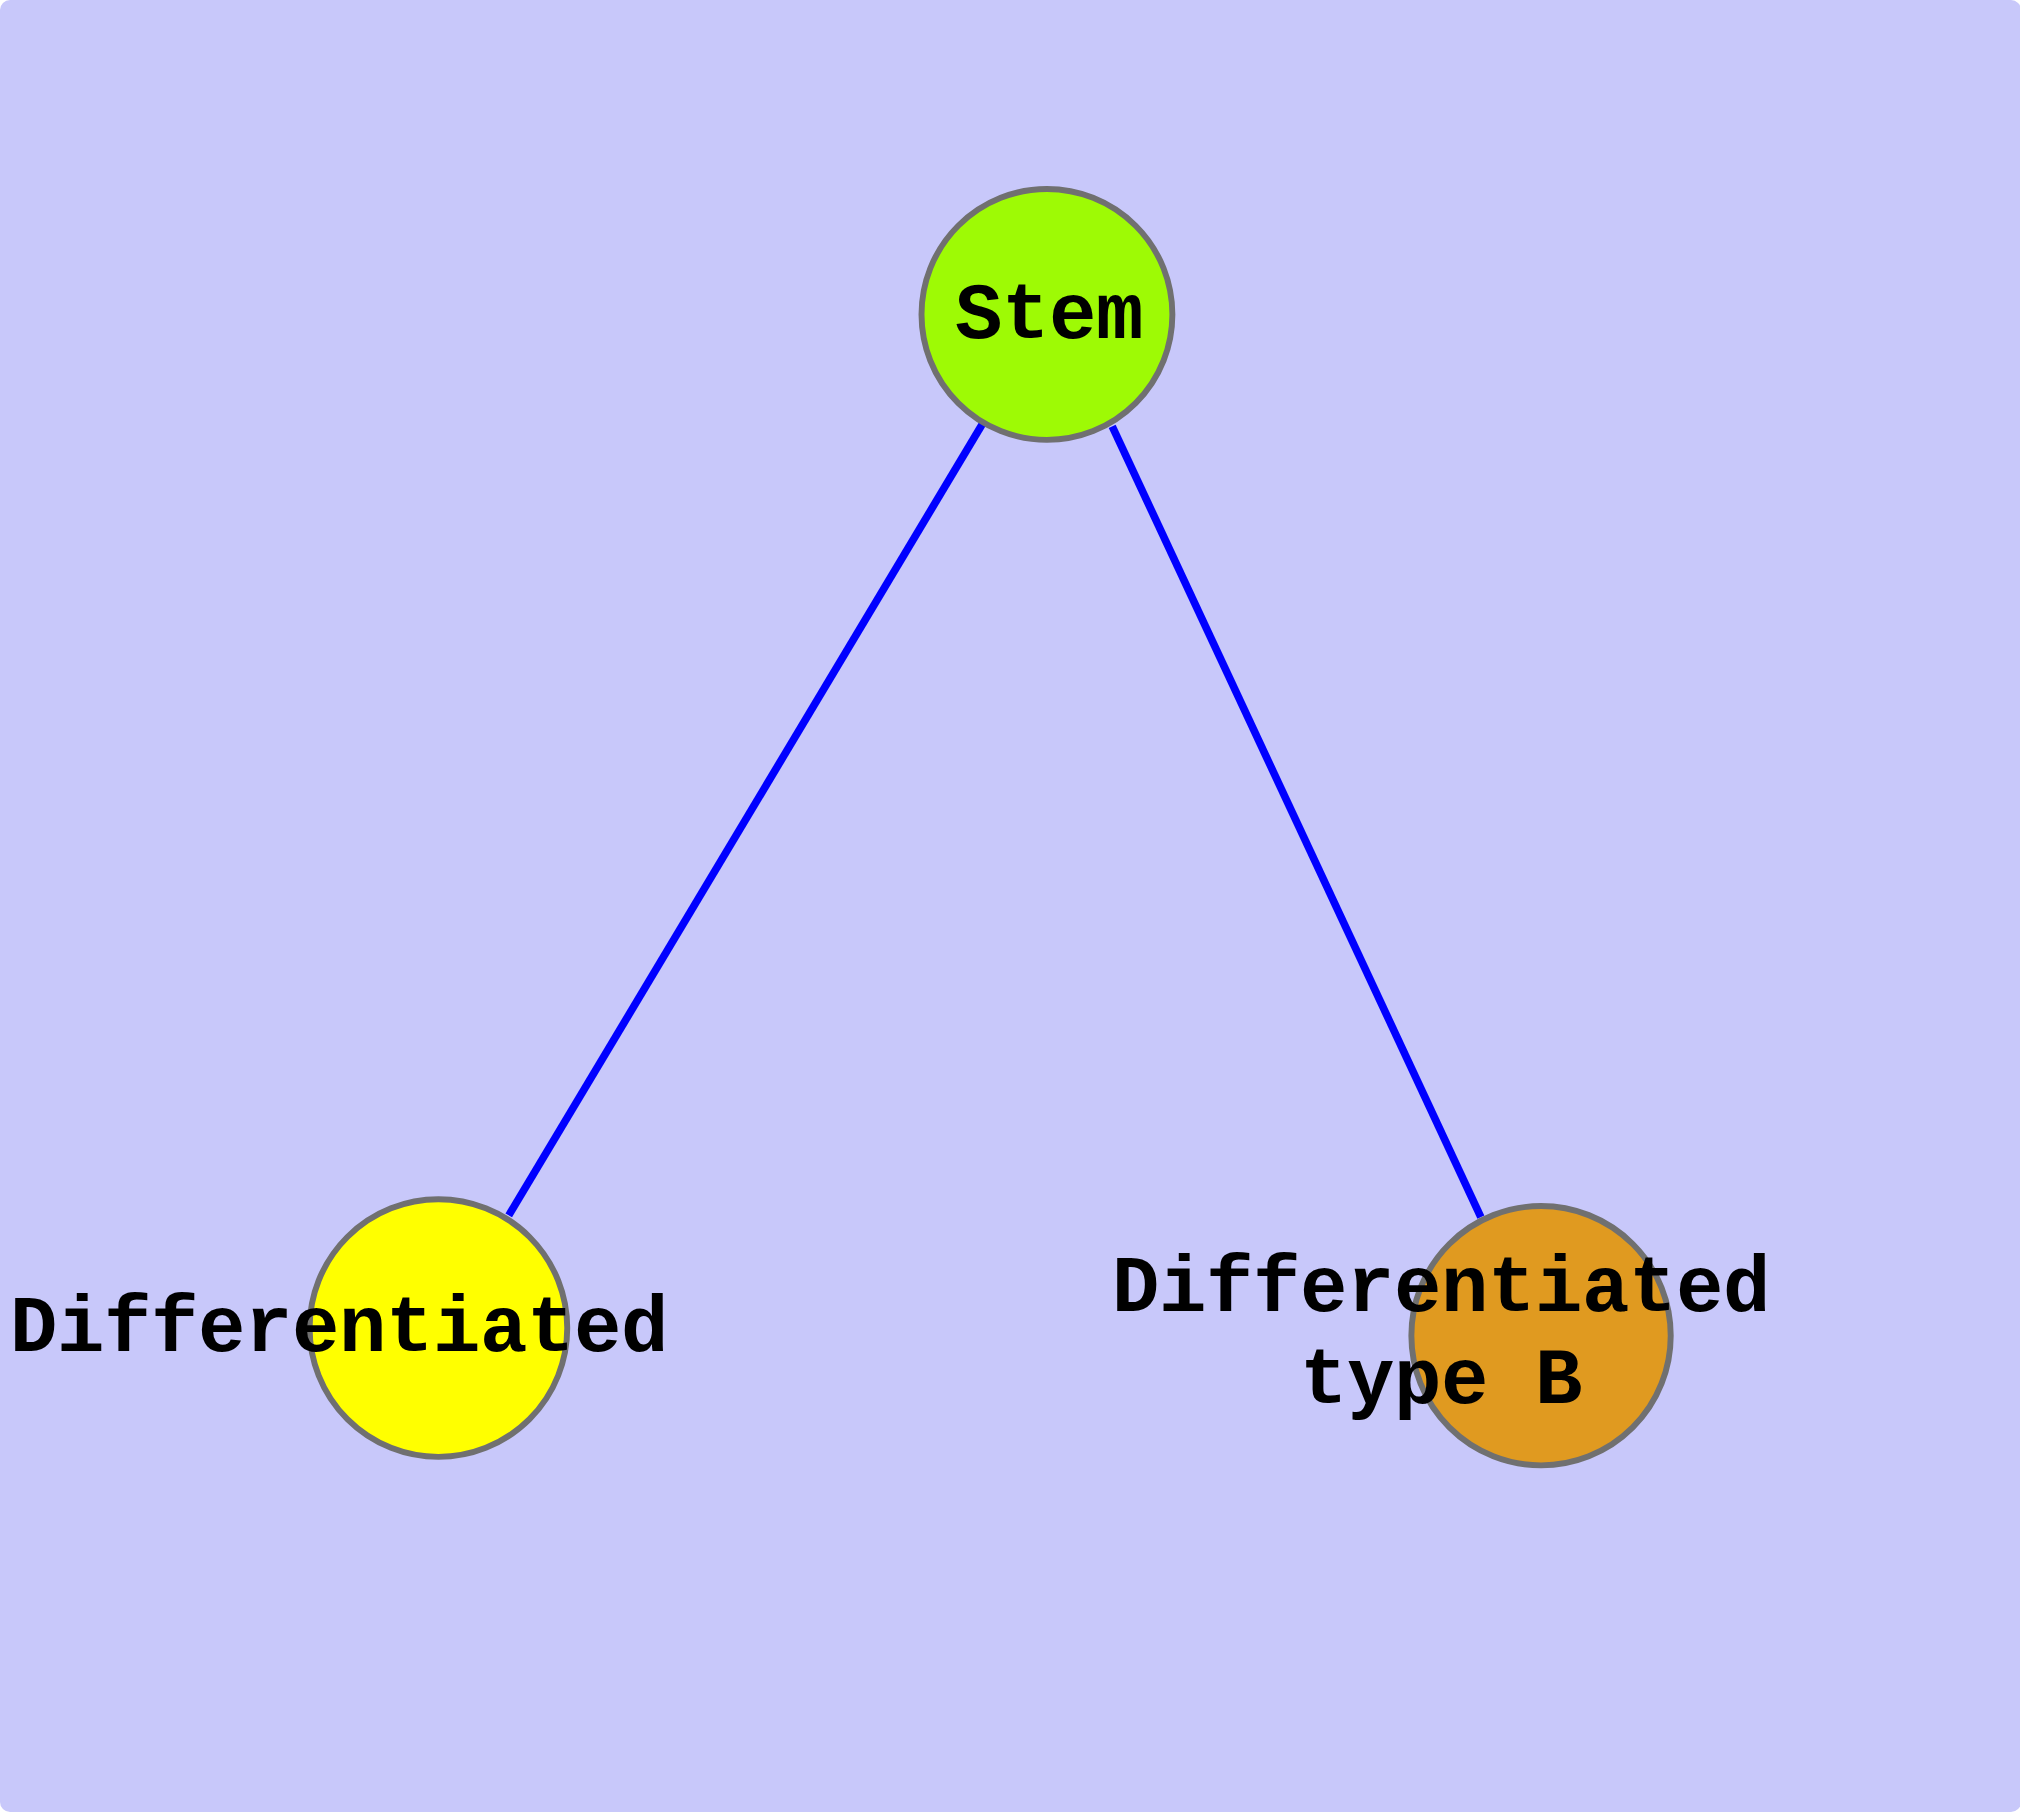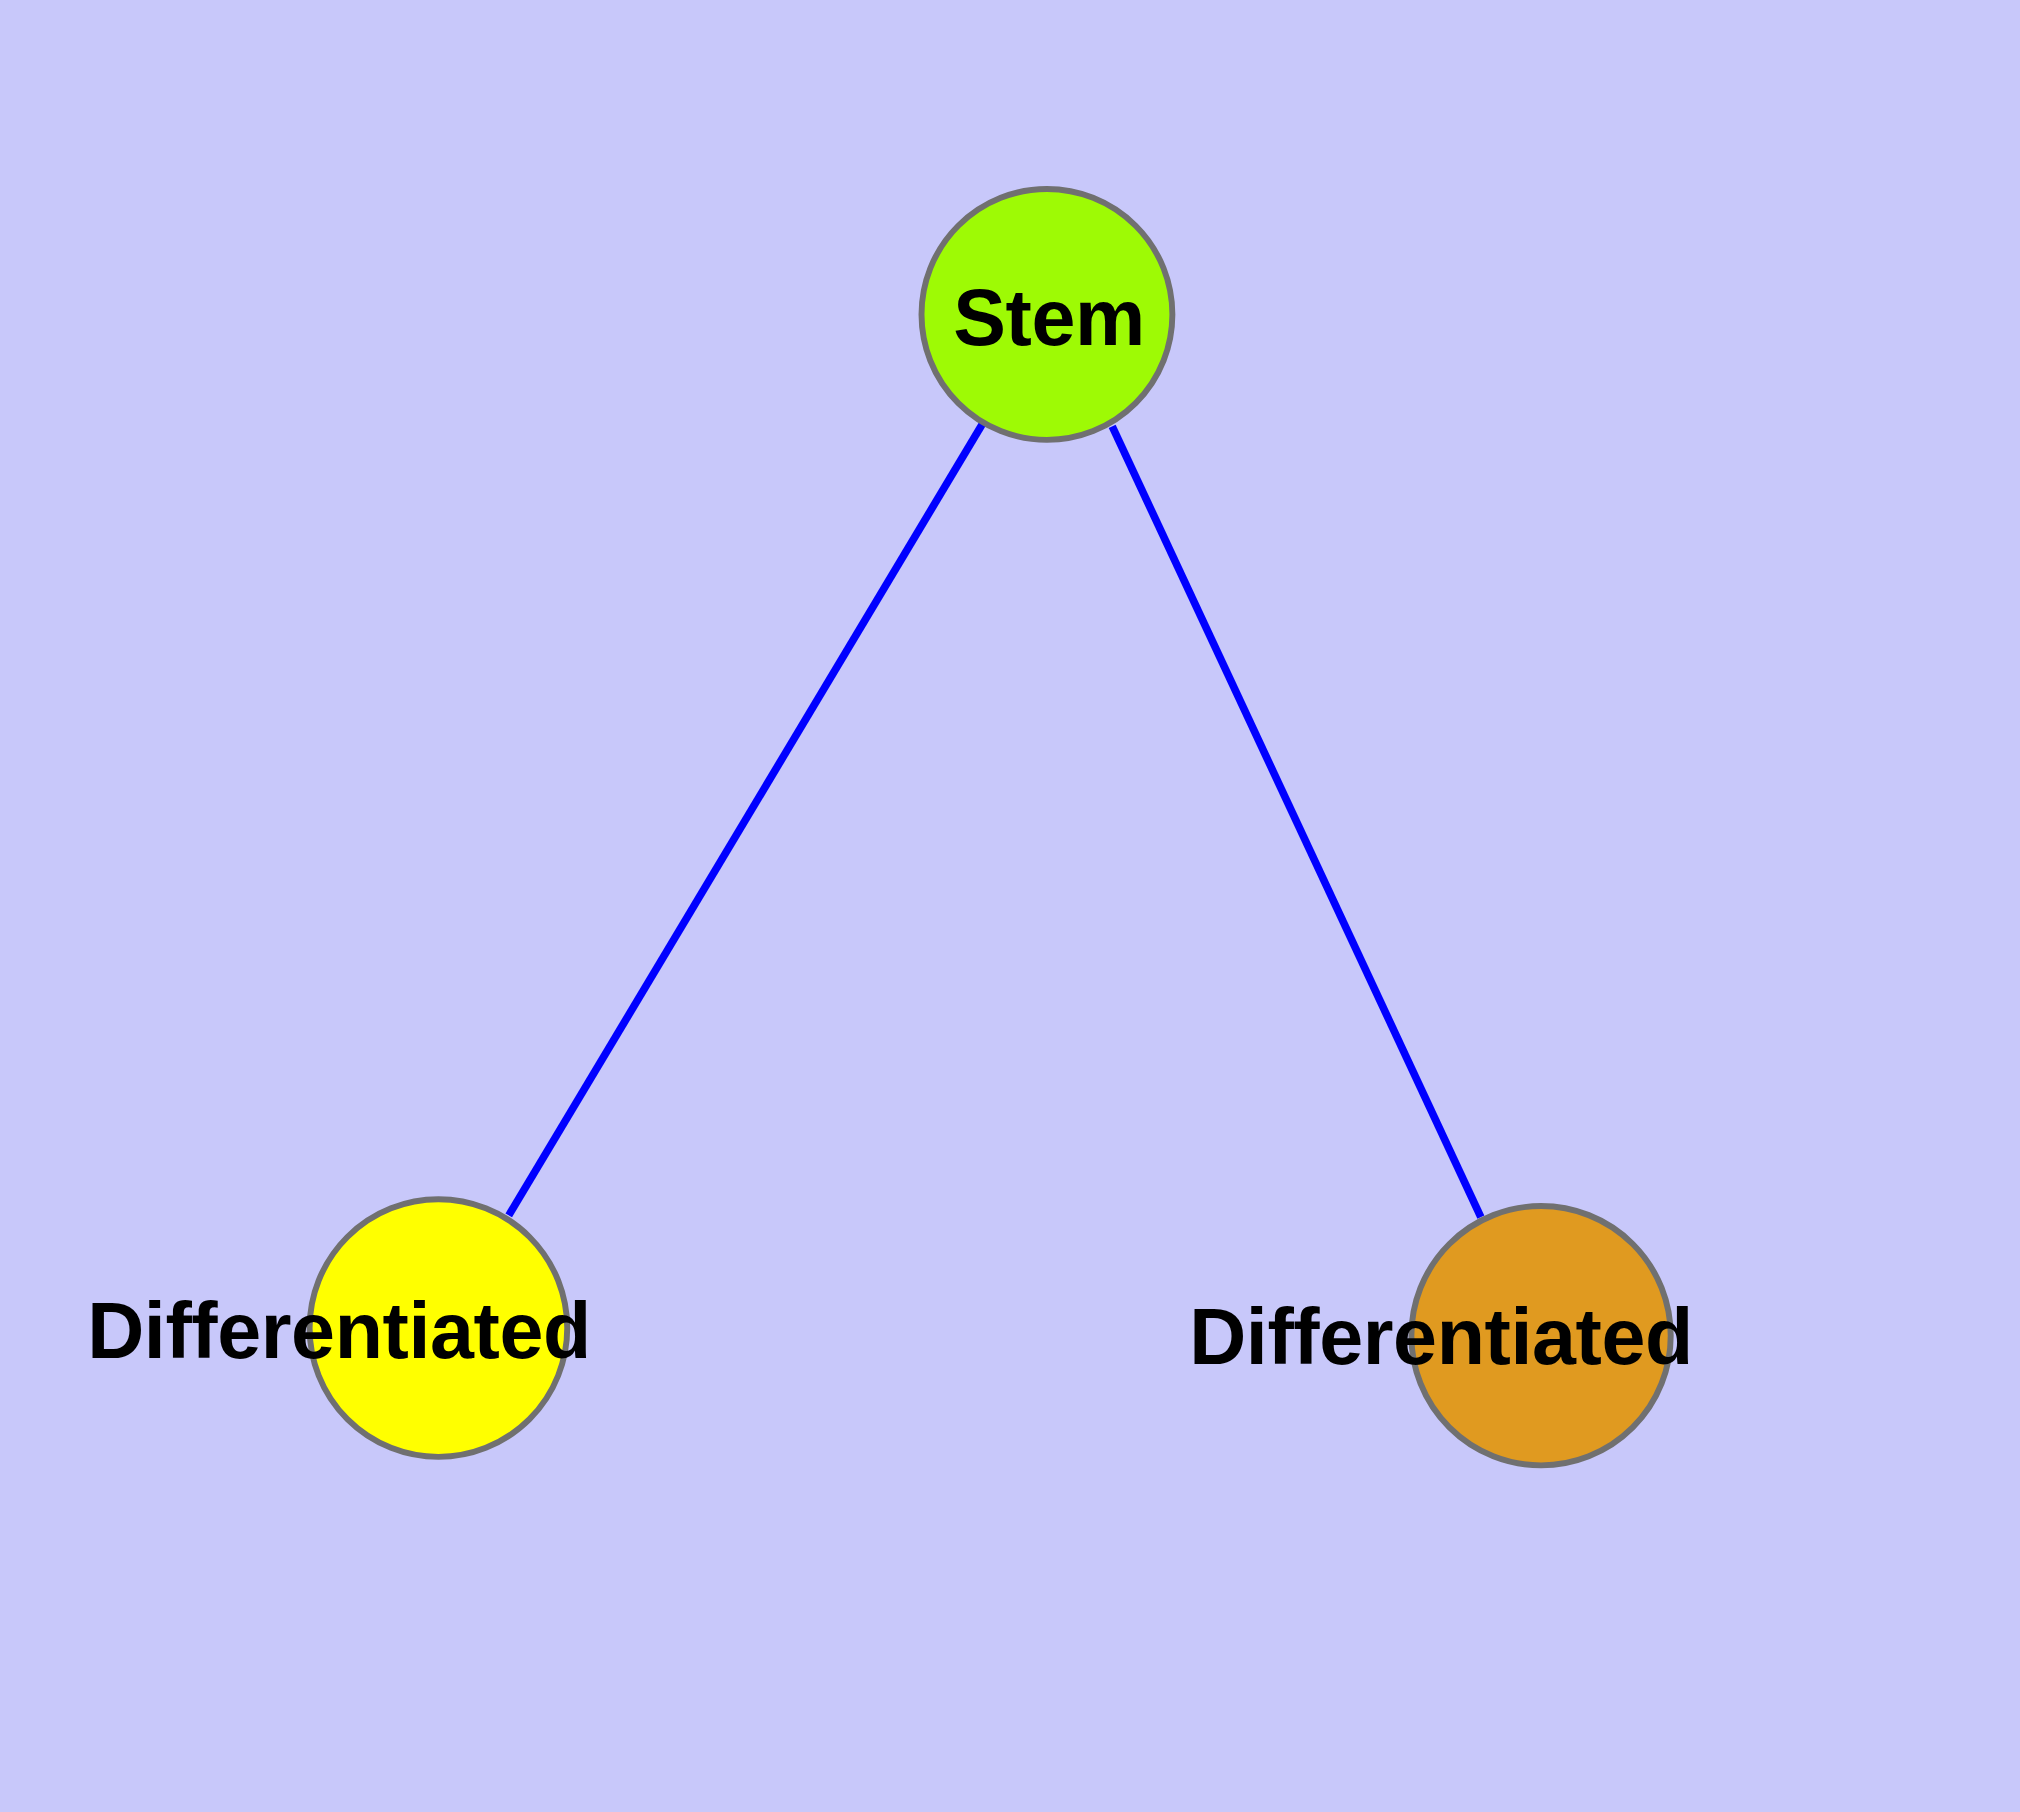--- a/index.html
+++ b/index.html
@@ -6,21 +6,22 @@
   html, body {
     margin: 0;
     padding: 0;
     background: #ffffff;
   }
   #canvas {
     position: relative;
     width: 2021px;
     height: 1812px;
     overflow: hidden;
-    font-family: Liberation Sans, sans-serif;
+    font-family: Liberation Mono, monospace;
+    border-radius: 10px;
   }
   #bg-rect {
     position: absolute;
     left: 0; top: 0;
     width: 2021px;
     height: 1812px;
     background: #c8c8fa;
   }
   #graph-svg {
     position: absolute;
@@ -68,17 +69,17 @@
     <g id="nodes-group">
         <circle class="node-circle" cx="1235" cy="371" r="148" fill="#9efa05" stroke="#707070" stroke-width="7"></circle>
         <circle class="node-circle" cx="517" cy="1567" r="152" fill="#ffff00" stroke="#707070" stroke-width="7"></circle>
         <circle class="node-circle" cx="1818" cy="1576" r="153" fill="#e09a20" stroke="#707070" stroke-width="7"></circle>
       </g>
   </svg>
 
   <div id="labels-layer">
       <div class="node-label" style="left: 1049px; top: 318px; font-size: 79px; color: rgb(0, 0, 0);"><span class="lbl-line">Stem</span></div>
       <div class="node-label" style="left: 339px; top: 1331px; font-size: 79px; color: rgb(0, 0, 0);"><span class="lbl-line">Differentiated</span></div>
-      <div class="node-label" style="left: 1441px; top: 1337px; font-size: 79px; color: rgb(0, 0, 0);"><span class="lbl-line">Differentiated</span></div>
+      <div class="node-label" style="left: 1441px; top: 1337px; font-size: 79px; color: rgb(0, 0, 0);"><span class="lbl-line">Differentiated</span><span class="lbl-line">type B</span></div>
     </div>
 
 </div>
 
 
 </body></html>

